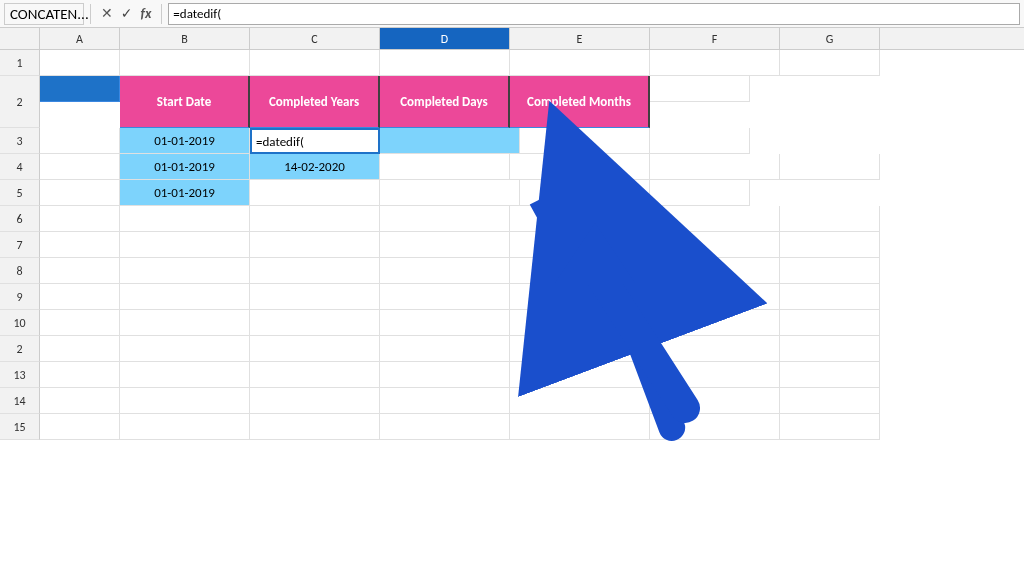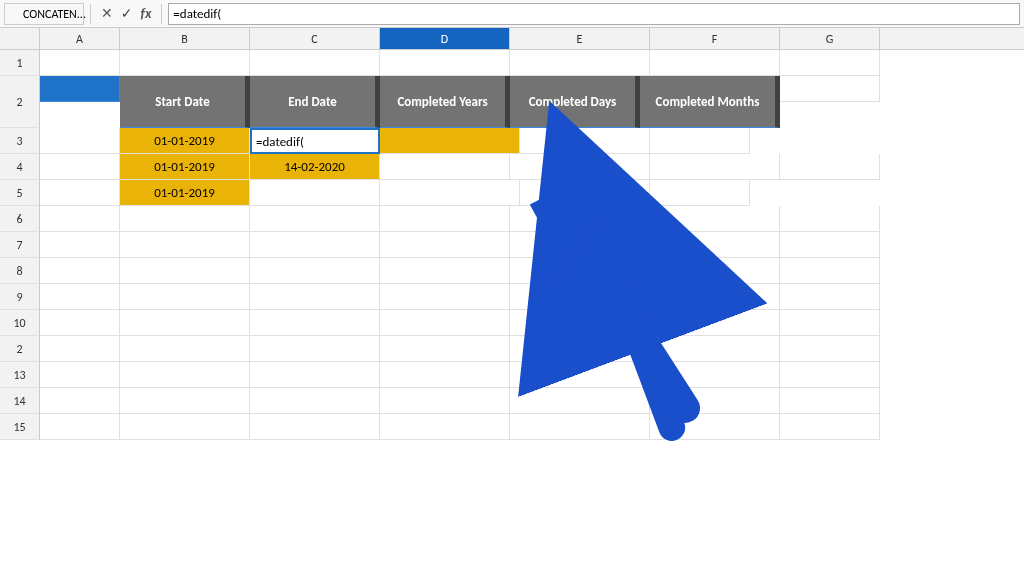--- a/index.html
+++ b/index.html
@@ -12,22 +12,22 @@
       height: 28px;
       border-bottom: 1px solid #ccc;
       background: #f8f8f8;
       padding: 0 4px;
       gap: 4px;
     }
     .name-box {
       width: 80px;
       height: 22px;
       border: 1px solid #ccc;
-      padding: 2px 18px;
-      font-size: 12px;
+      padding: 2px 5px;
+      font-size: 15px;
       display: flex;
       align-items: center;
     }
     .formula-divider {
       width: 1px;
       height: 20px;
       background: #ccc;
       margin: 0 2px;
     }
     .formula-icons {
@@ -110,33 +110,33 @@
       height: 26px;
       display: flex;
       align-items: center;
       padding: 0 4px;
       font-size: 13px;
       overflow: hidden;
       white-space: nowrap;
       position: relative;
     }
     .cell.header-cell {
-      background: #737373;
+      background: #ec4899;
       color: white;
       font-weight: bold;
       text-align: center;
       justify-content: center;
-      border-right: 5px solid #404040;
+      border-right: 2px solid #404040;
       border-bottom: 1px solid #3a87e0;
       flex-direction: column;
       height: 52px;
       padding: 4px;
     }
     .cell.data-cell {
-      background: #eab308;
+      background: #7dd3fc;
       justify-content: center;
     }
     .cell.active-cell {
       border: 2px solid #1e72c8;
       background: white;
     }
     .cell.empty-header {
       background: #1e72c8;
       border-right: 1px solid #3a87e0;
       border-bottom: 1px solid #3a87e0;
@@ -231,23 +231,20 @@
         <div class="cell col-f"></div>
         <div class="cell col-g"></div>
       </div>
 
       <div class="row header-row">
         <div class="row-header">2</div>
         <div class="cell col-a empty-header"></div>
         <div class="cell header-cell col-b">
           <span>Start Date</span>
         </div>
-        <div class="cell header-cell col-c">
-          <span>End Date</span>
-        </div>
         <div class="cell header-cell col-d">
           <span>Completed Years</span>
         </div>
         <div class="cell header-cell col-f">
           <span>Completed Days</span>
         </div>
         <div class="cell header-cell col-e">
           <span>Completed Months</span>
         </div>
         <div class="cell col-g" style="border-bottom:1px solid #e0e0e0;"></div>

